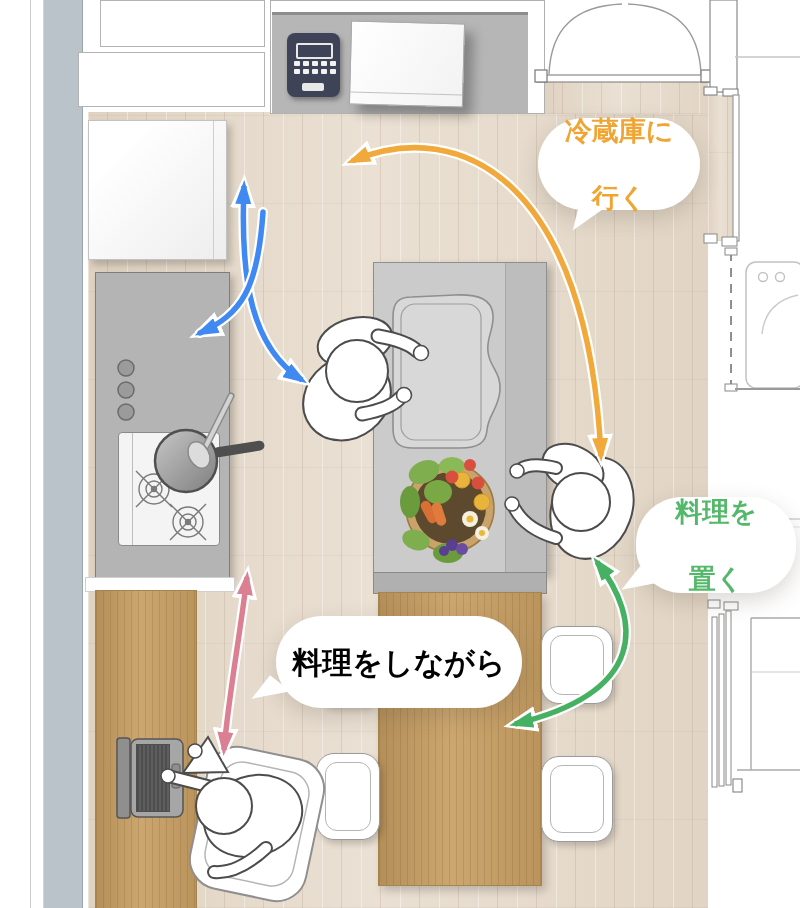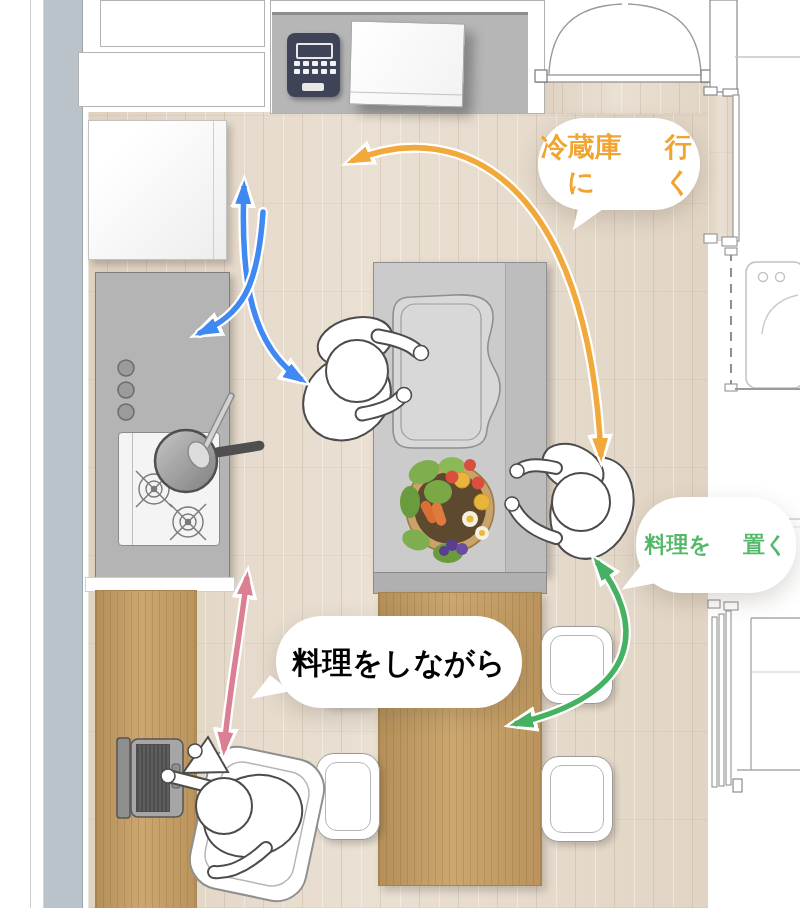--- a/index.html
+++ b/index.html
@@ -53,29 +53,29 @@
   
   .chair{background:#fff;border:1.5px solid #9a9a9a;border-radius:18px;box-shadow:3px 4px 6px rgba(0,0,0,.18);}
   .chair::after{content:"";position:absolute;left:8px;top:8px;right:8px;bottom:8px;border:1px solid #b5b5b5;border-radius:12px;}
   .chair1{left:316px;top:624px;width:62px;height:80px;}
   .chair2{left:316px;top:753px;width:62px;height:85px;}
   .chair3{left:541px;top:626px;width:70px;height:76px;}
   .chair4{left:541px;top:756px;width:70px;height:84px;}
   
   .overlay{position:absolute;left:0;top:0;}
   
-  .bubble{position:absolute;background:#fff;border-radius:46px;display:flex;flex-direction:row;
+  .bubble{position:absolute;background:#fff;border-radius:46px;display:flex;flex-direction:column;
           align-items:center;justify-content:center;font-weight:bold;text-align:center;line-height:1.3;
           box-shadow:0 8px 22px rgba(90,80,70,.22);z-index:20;gap:32px;}
   .bubble::after{content:"";position:absolute;width:0;height:0;border-top:30px solid #fff;border-right:26px solid transparent;}
   .b-fridge{left:538px;top:118px;width:162px;height:92px;font-size:27px;color:#f0a432;}
   .b-fridge::after{left:38px;bottom:-24px;transform:rotate(14deg);}
   .b-ingredients{left:268px;top:206px;width:248px;height:90px;font-size:27px;color:#4a8df0;}
   .b-ingredients::after{left:22px;bottom:-22px;transform:rotate(14deg);}
-  .b-dish{left:636px;top:497px;width:160px;height:96px;font-size:22px;color:#54b86a;}
+  .b-dish{left:636px;top:497px;width:160px;height:96px;font-size:27px;color:#54b86a;}
   .b-dish::after{left:-8px;bottom:-8px;transform:rotate(38deg);}
   .b-pc{left:276px;top:616px;width:246px;height:92px;font-size:30px;color:#000000;}
   .b-pc::after{left:-18px;bottom:-2px;transform:rotate(38deg);}
 </style>
 </head>
 <body>
 
 <div class="canvas">
 
   <div class="abs wall-line"></div>

